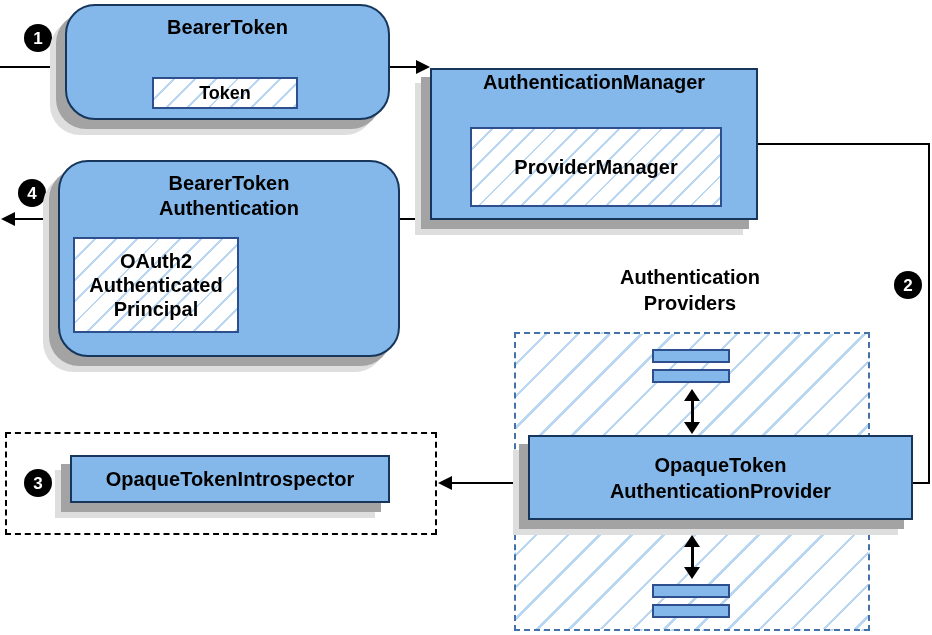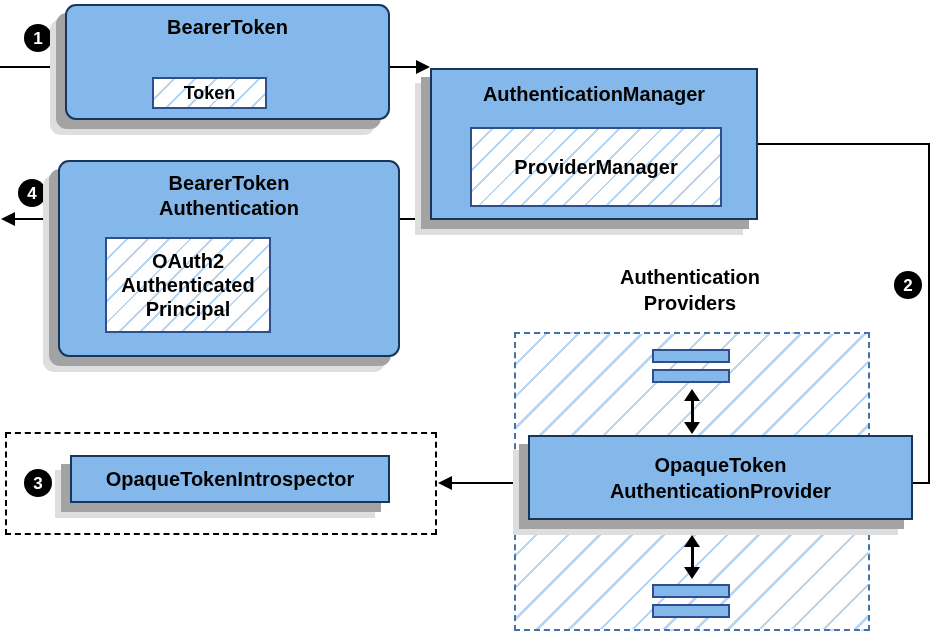--- a/index.html
+++ b/index.html
@@ -30,21 +30,21 @@
     position:absolute;width:28px;height:28px;border-radius:50%;
     background:#000;color:#fff;display:flex;align-items:center;justify-content:center;
     font-size:17px;line-height:1;
   }
   
   .node{
     position:absolute;background:var(--node-fill);
     border:2px solid var(--node-border);
     box-shadow:-9px 9px 0 var(--shadow-dark),-15px 15px 0 var(--shadow-light);
   }
-  .rounded{border-radius:11px;}
+  .rounded{border-radius:30px;}
   .title{text-align:center;font-size:20px;line-height:25px;padding-top:9px;}
   .center-all{display:flex;flex-direction:column;align-items:center;justify-content:center;text-align:center;}
   
   .inner{
     position:absolute;border:2px solid var(--inner-border);
     display:flex;flex-direction:column;align-items:center;justify-content:center;
     text-align:center;
     background-color:#fff;
     background-image:repeating-linear-gradient(135deg,rgba(0,0,0,0) 0 13px,var(--hatch-line) 13px 15px);
   }
@@ -56,21 +56,21 @@
   }
   .bar{position:absolute;width:78px;height:14px;background:var(--node-fill);border:2px solid var(--inner-border);}
   
   .varr{position:absolute;width:16px;display:flex;flex-direction:column;align-items:center;}
   .varr .tri-up{width:0;height:0;border-left:8px solid transparent;border-right:8px solid transparent;border-bottom:12px solid var(--connector);}
   .varr .tri-dn{width:0;height:0;border-left:8px solid transparent;border-right:8px solid transparent;border-top:12px solid var(--connector);}
   .varr .shaft{width:3px;flex:1;background:var(--connector);}
   
   .dashed-black{position:absolute;border:2px dashed #000;background:transparent;}
   .group-title{position:absolute;text-align:center;font-size:20px;line-height:26px;}
-  .fs18{font-size:18px;} .lh24{line-height:24px;margin-left:32px;}
+  .fs18{font-size:18px;} .lh24{line-height:24px;}
 </style>
 </head>
 <body>
 
 <div class="canvas">
 
   <div class="marker" style="left:24px;top:24px;">
     <span>1</span>
   </div>
   <div class="marker" style="left:18px;top:179px;">
@@ -94,27 +94,27 @@
   <div class="tri left" style="left:438px;top:476px;"></div>
 
   <div class="line h" style="left:400px;top:218px;width:30px;"></div>
   <div class="line h" style="left:13px;top:218px;width:45px;"></div>
   <div class="tri left" style="left:1px;top:212px;"></div>
 
   <div class="node rounded" style="left:65px;top:4px;width:325px;height:116px;">
     <div class="title">
       <div>BearerToken</div>
     </div>
-    <div class="inner fs18" style="left:85px;top:71px;width:115px;height:32px;">
+    <div class="inner fs18" style="left:85px;top:71px;width:146px;height:32px;">
       <span>Token</span>
     </div>
   </div>
 
   <div class="node" style="left:430px;top:68px;width:328px;height:152px;">
-    <div class="title" style="padding-top:12px;">
+    <div class="title" style="padding-top:0;">
       <span>AuthenticationManager</span>
     </div>
     <div class="inner" style="left:38px;top:57px;width:252px;height:80px;font-size:20px;">
       <span>ProviderManager</span>
     </div>
   </div>
 
   <div class="node rounded" style="left:58px;top:160px;width:342px;height:197px;">
     <div class="title">
       <div>BearerToken</div>

